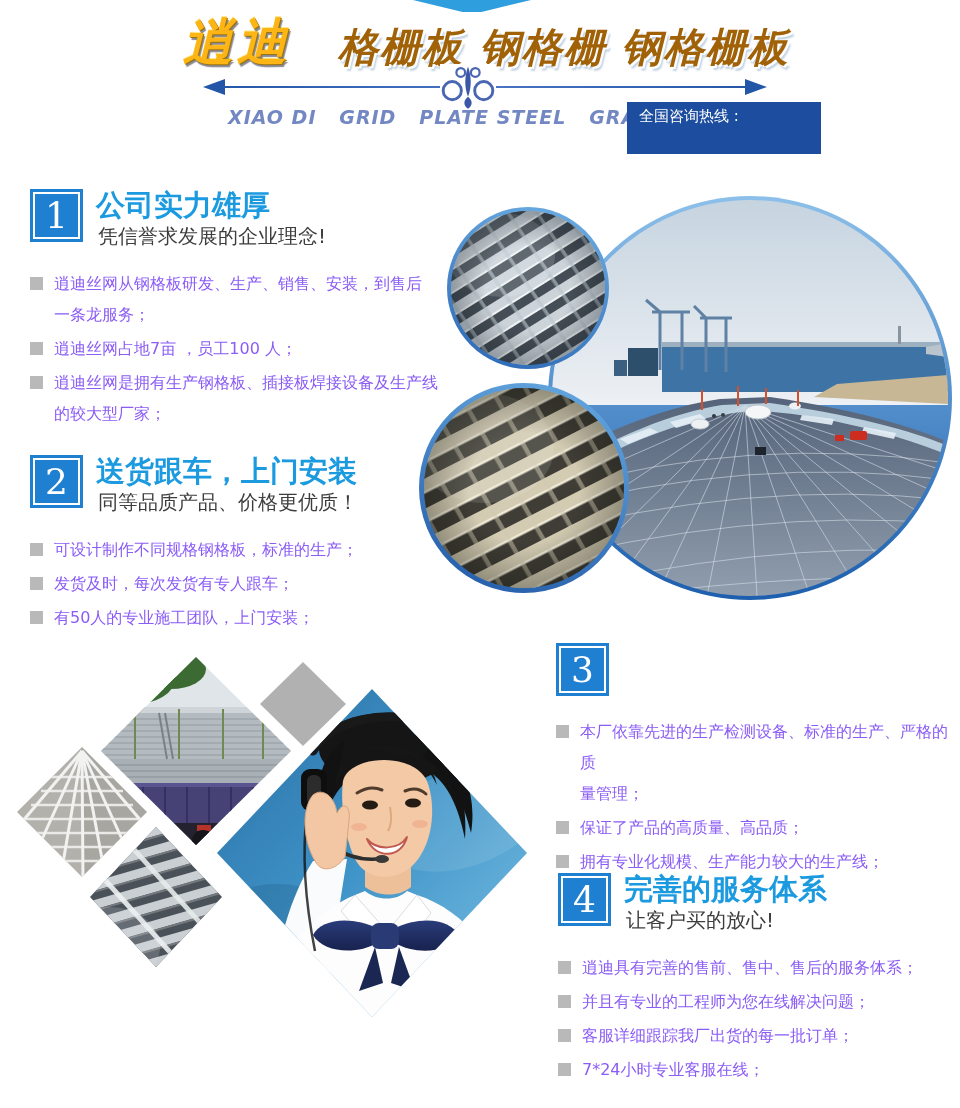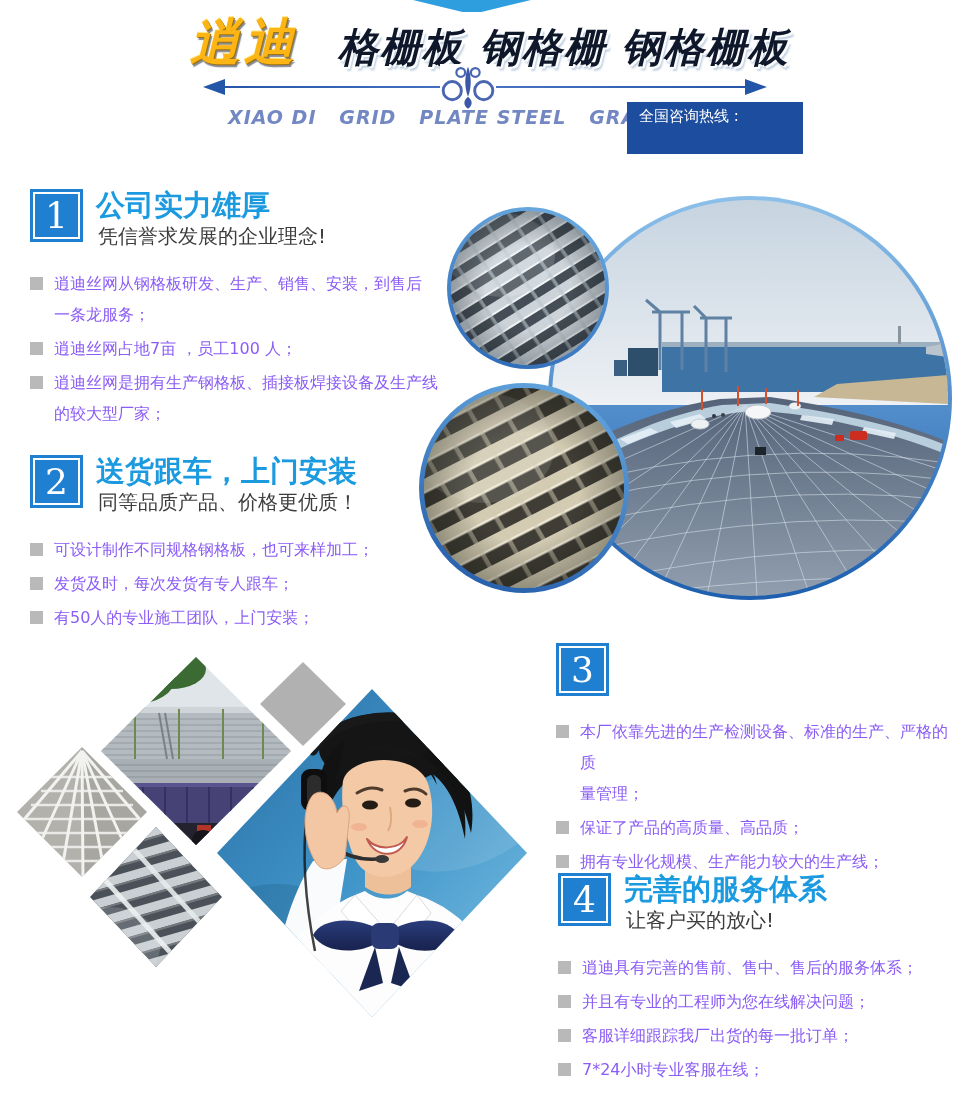--- a/index.html
+++ b/index.html
@@ -3,38 +3,38 @@
 <meta charset="utf-8">
 <style>
   html,body{margin:0;padding:0;background:#fff;}
   .page{position:relative;width:960px;height:1108px;background:#fff;overflow:hidden;
         font-family:"DejaVu Sans","Liberation Sans",sans-serif;}
   .abs{position:absolute;}
 
   
   .top-chevron{left:413px;top:0;width:118px;height:12px;background:#2f9ede;
     clip-path:polygon(0 0,100% 0,58% 100%,42% 100%);}
-  .brand{left:190px;top:10px;font-size:50px;line-height:64px;font-weight:bold;font-style:italic;
+  .brand{left:183px;top:10px;font-size:50px;line-height:64px;font-weight:bold;font-style:italic;
     letter-spacing:4px;color:#fdb515;
     text-shadow:1px 1px 0 #9a7410,2px 3px 1px rgba(55,55,80,.6),0 -1px 0 #ffe98a;}
   .title-cn{left:338px;top:20px;font-size:40px;line-height:54px;font-weight:bold;font-style:italic;
-    letter-spacing:2px;color:#0f172a;
+    letter-spacing:2px;color:#a16207;
     text-shadow:2px 2px 0 rgba(255,255,255,.95),3px 4px 2px rgba(20,80,140,.28);}
   .divider{left:203px;top:79px;width:564px;height:16px;}
   .divider .line{position:absolute;left:14px;right:14px;top:7px;height:2px;
     background:linear-gradient(90deg,#2456a8,#4a74c4 50%,#2456a8);}
   .arrow-l{position:absolute;left:0;top:0;width:0;height:0;
     border-top:8px solid transparent;border-bottom:8px solid transparent;border-right:22px solid #2456a8;}
   .arrow-r{position:absolute;right:0;top:0;width:0;height:0;
     border-top:8px solid transparent;border-bottom:8px solid transparent;border-left:22px solid #2456a8;}
   .ornament{left:440px;top:64px;width:56px;height:46px;background:#fff;
     display:flex;align-items:center;justify-content:center;}
   .subtitle-en{left:228px;top:106px;font-size:19px;font-weight:bold;font-style:italic;
     color:#7388c3;letter-spacing:1px;white-space:pre;}
-  .hotline{left:627px;top:102px;width:176px;height:52px;background:#1c4d9e;color:#fff;
+  .hotline{left:627px;top:102px;width:194px;height:52px;background:#1c4d9e;color:#fff;
     padding:5px 18px 0 12px;box-sizing:border-box;}
   .hotline .lab{font-size:15px;line-height:19px;}
   .hotline .num{font-family:"DejaVu Serif","Liberation Serif",serif;font-weight:bold;
     font-size:25px;line-height:28px;letter-spacing:1px;margin-top:48px;}
 
   
   .sec{position:absolute;}
   .sec1{left:30px;top:189px;width:432px;}
   .sec2{left:30px;top:455px;width:432px;}
   .sec3{left:556px;top:643px;width:404px;}
@@ -137,21 +137,21 @@
           <span>2</span>
         </div>
       <div>
           <h2 class="sec-title">送货跟车，上门安装</h2>
            <p class="sec-subtitle">同等品质产品、价格更优质！</p>
         </div>
     </div>
     <ul class="bullets">
         <li class="bullet-item">
           <span class="bullet-marker"></span>
-          <span class="bullet-text">可设计制作不同规格钢格板，也可来样加工；</span>
+          <span class="bullet-text">可设计制作不同规格钢格板，标准的生产；</span>
         </li>
         <li class="bullet-item">
           <span class="bullet-marker"></span>
           <span class="bullet-text">发货及时，每次发货有专人跟车；</span>
         </li>
         <li class="bullet-item">
           <span class="bullet-marker"></span>
           <span class="bullet-text">有50人的专业施工团队，上门安装；</span>
         </li>
       </ul>

